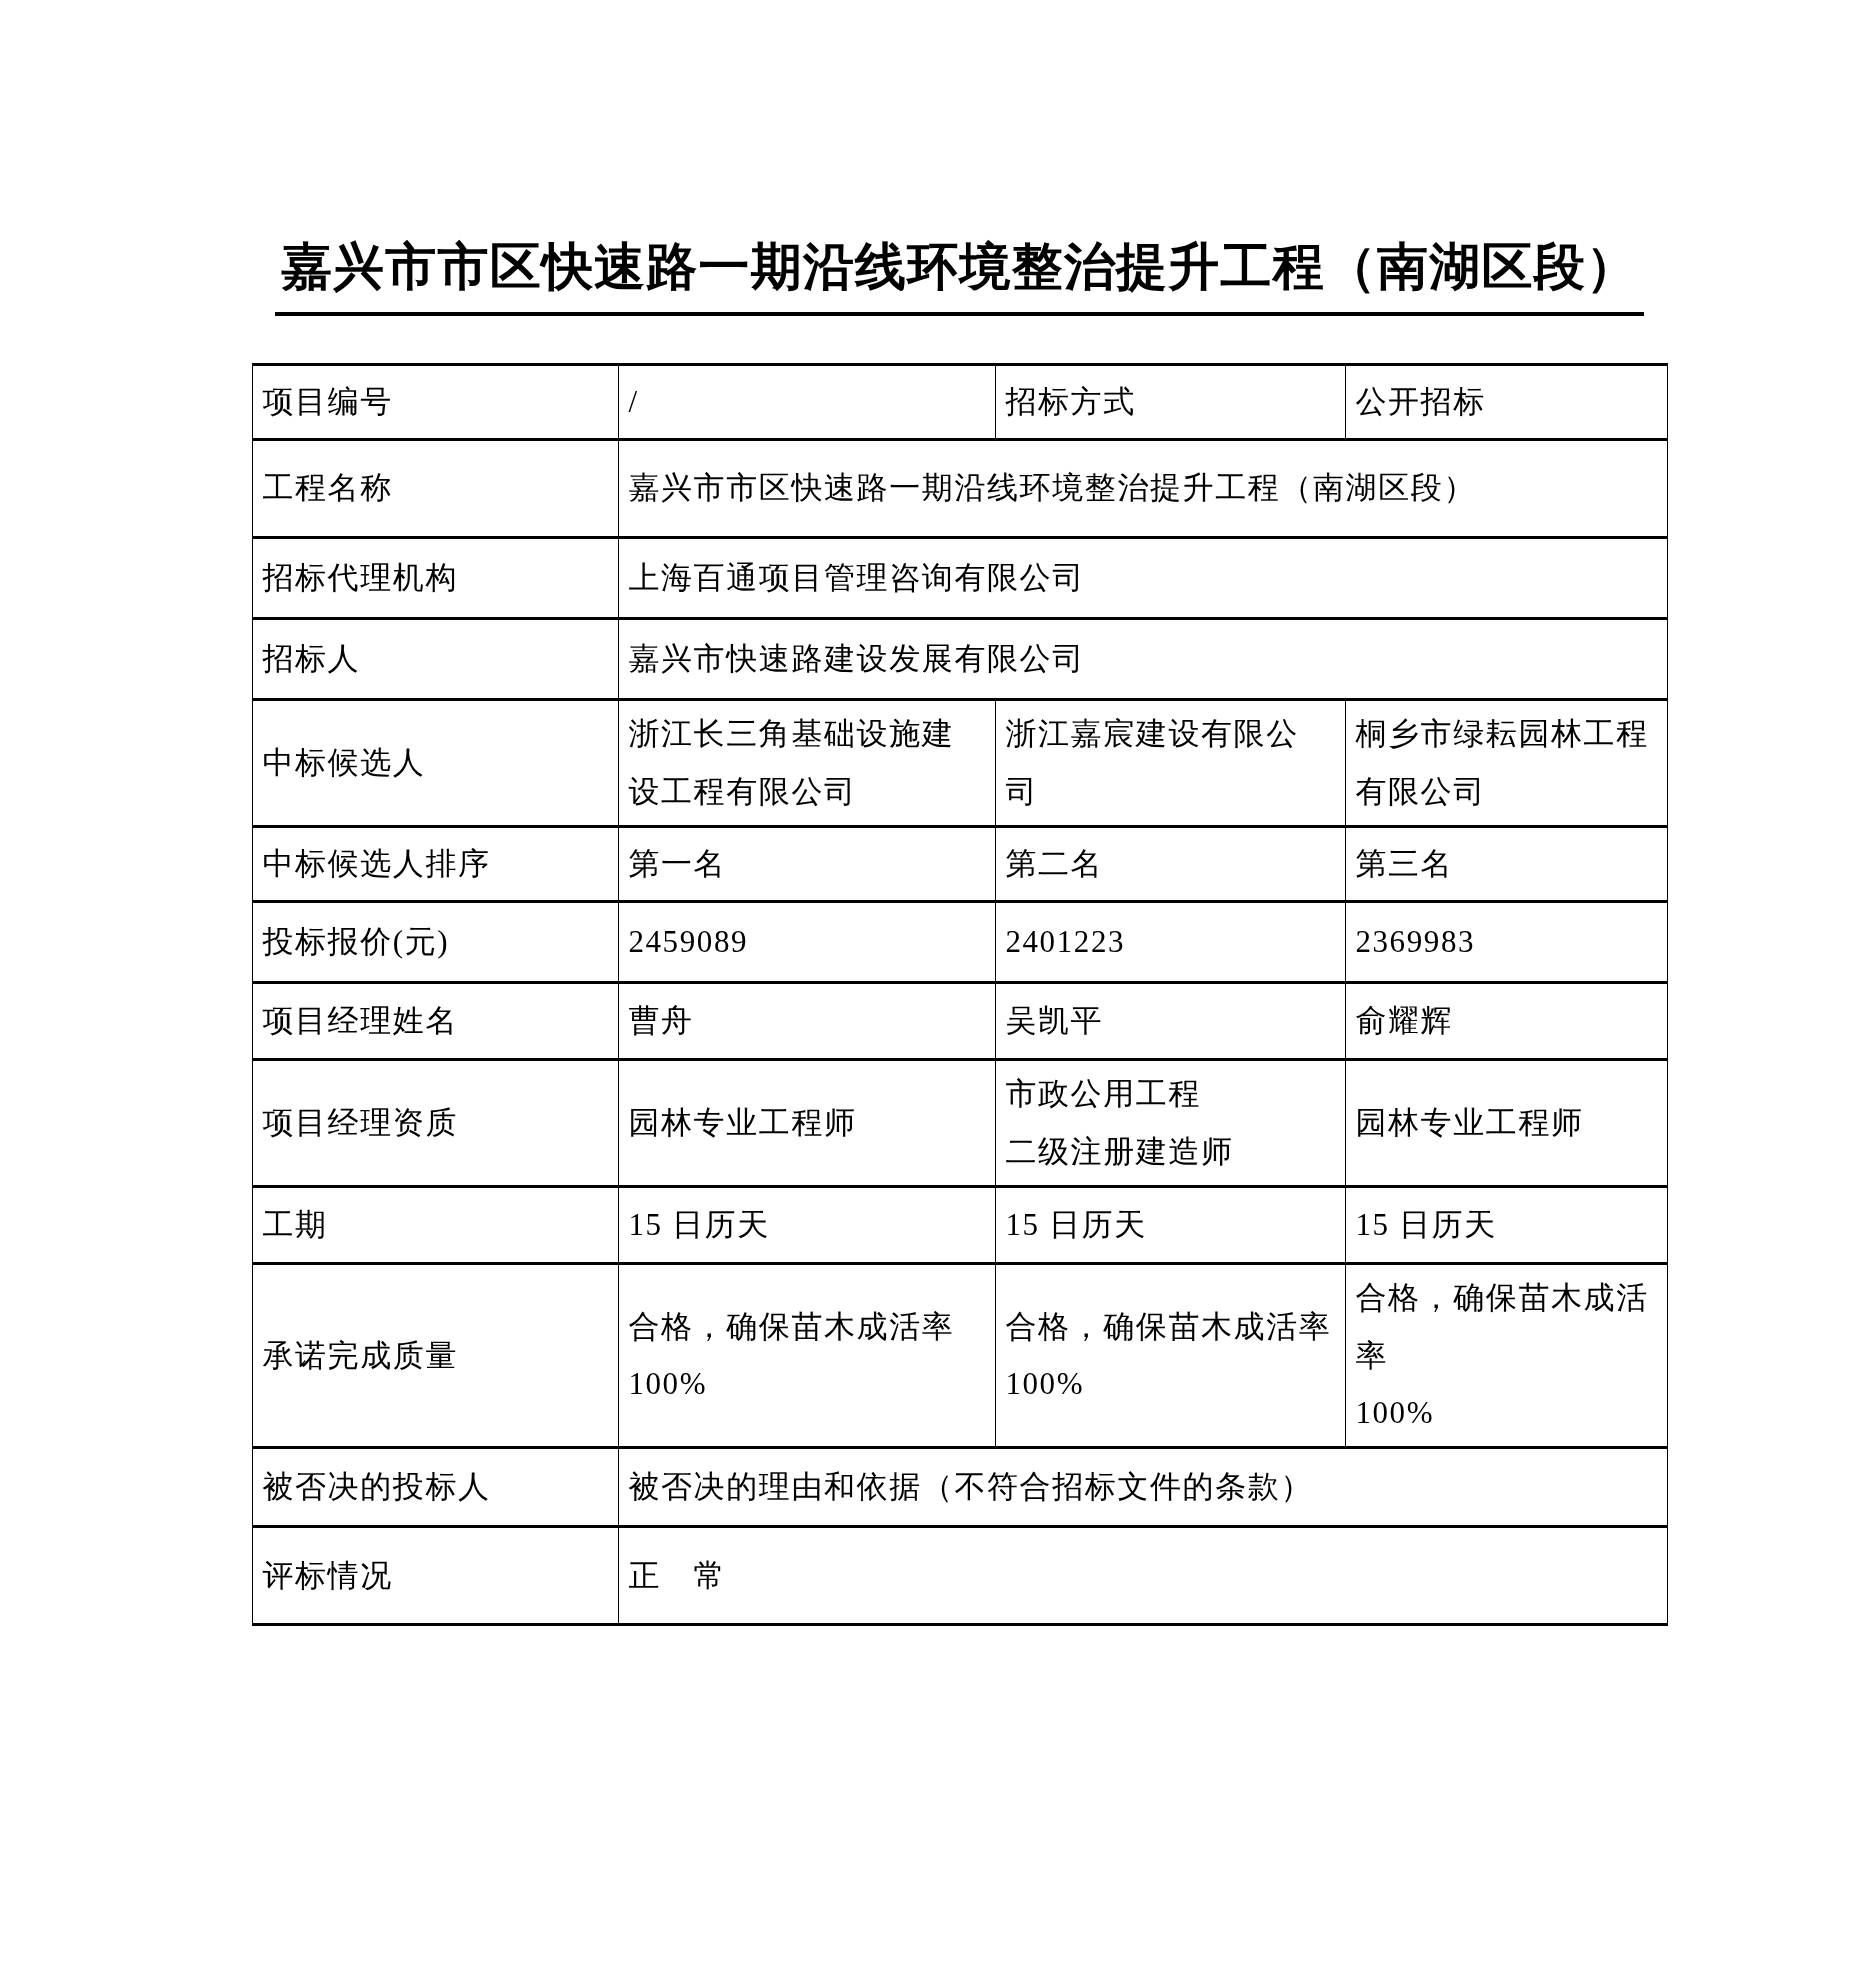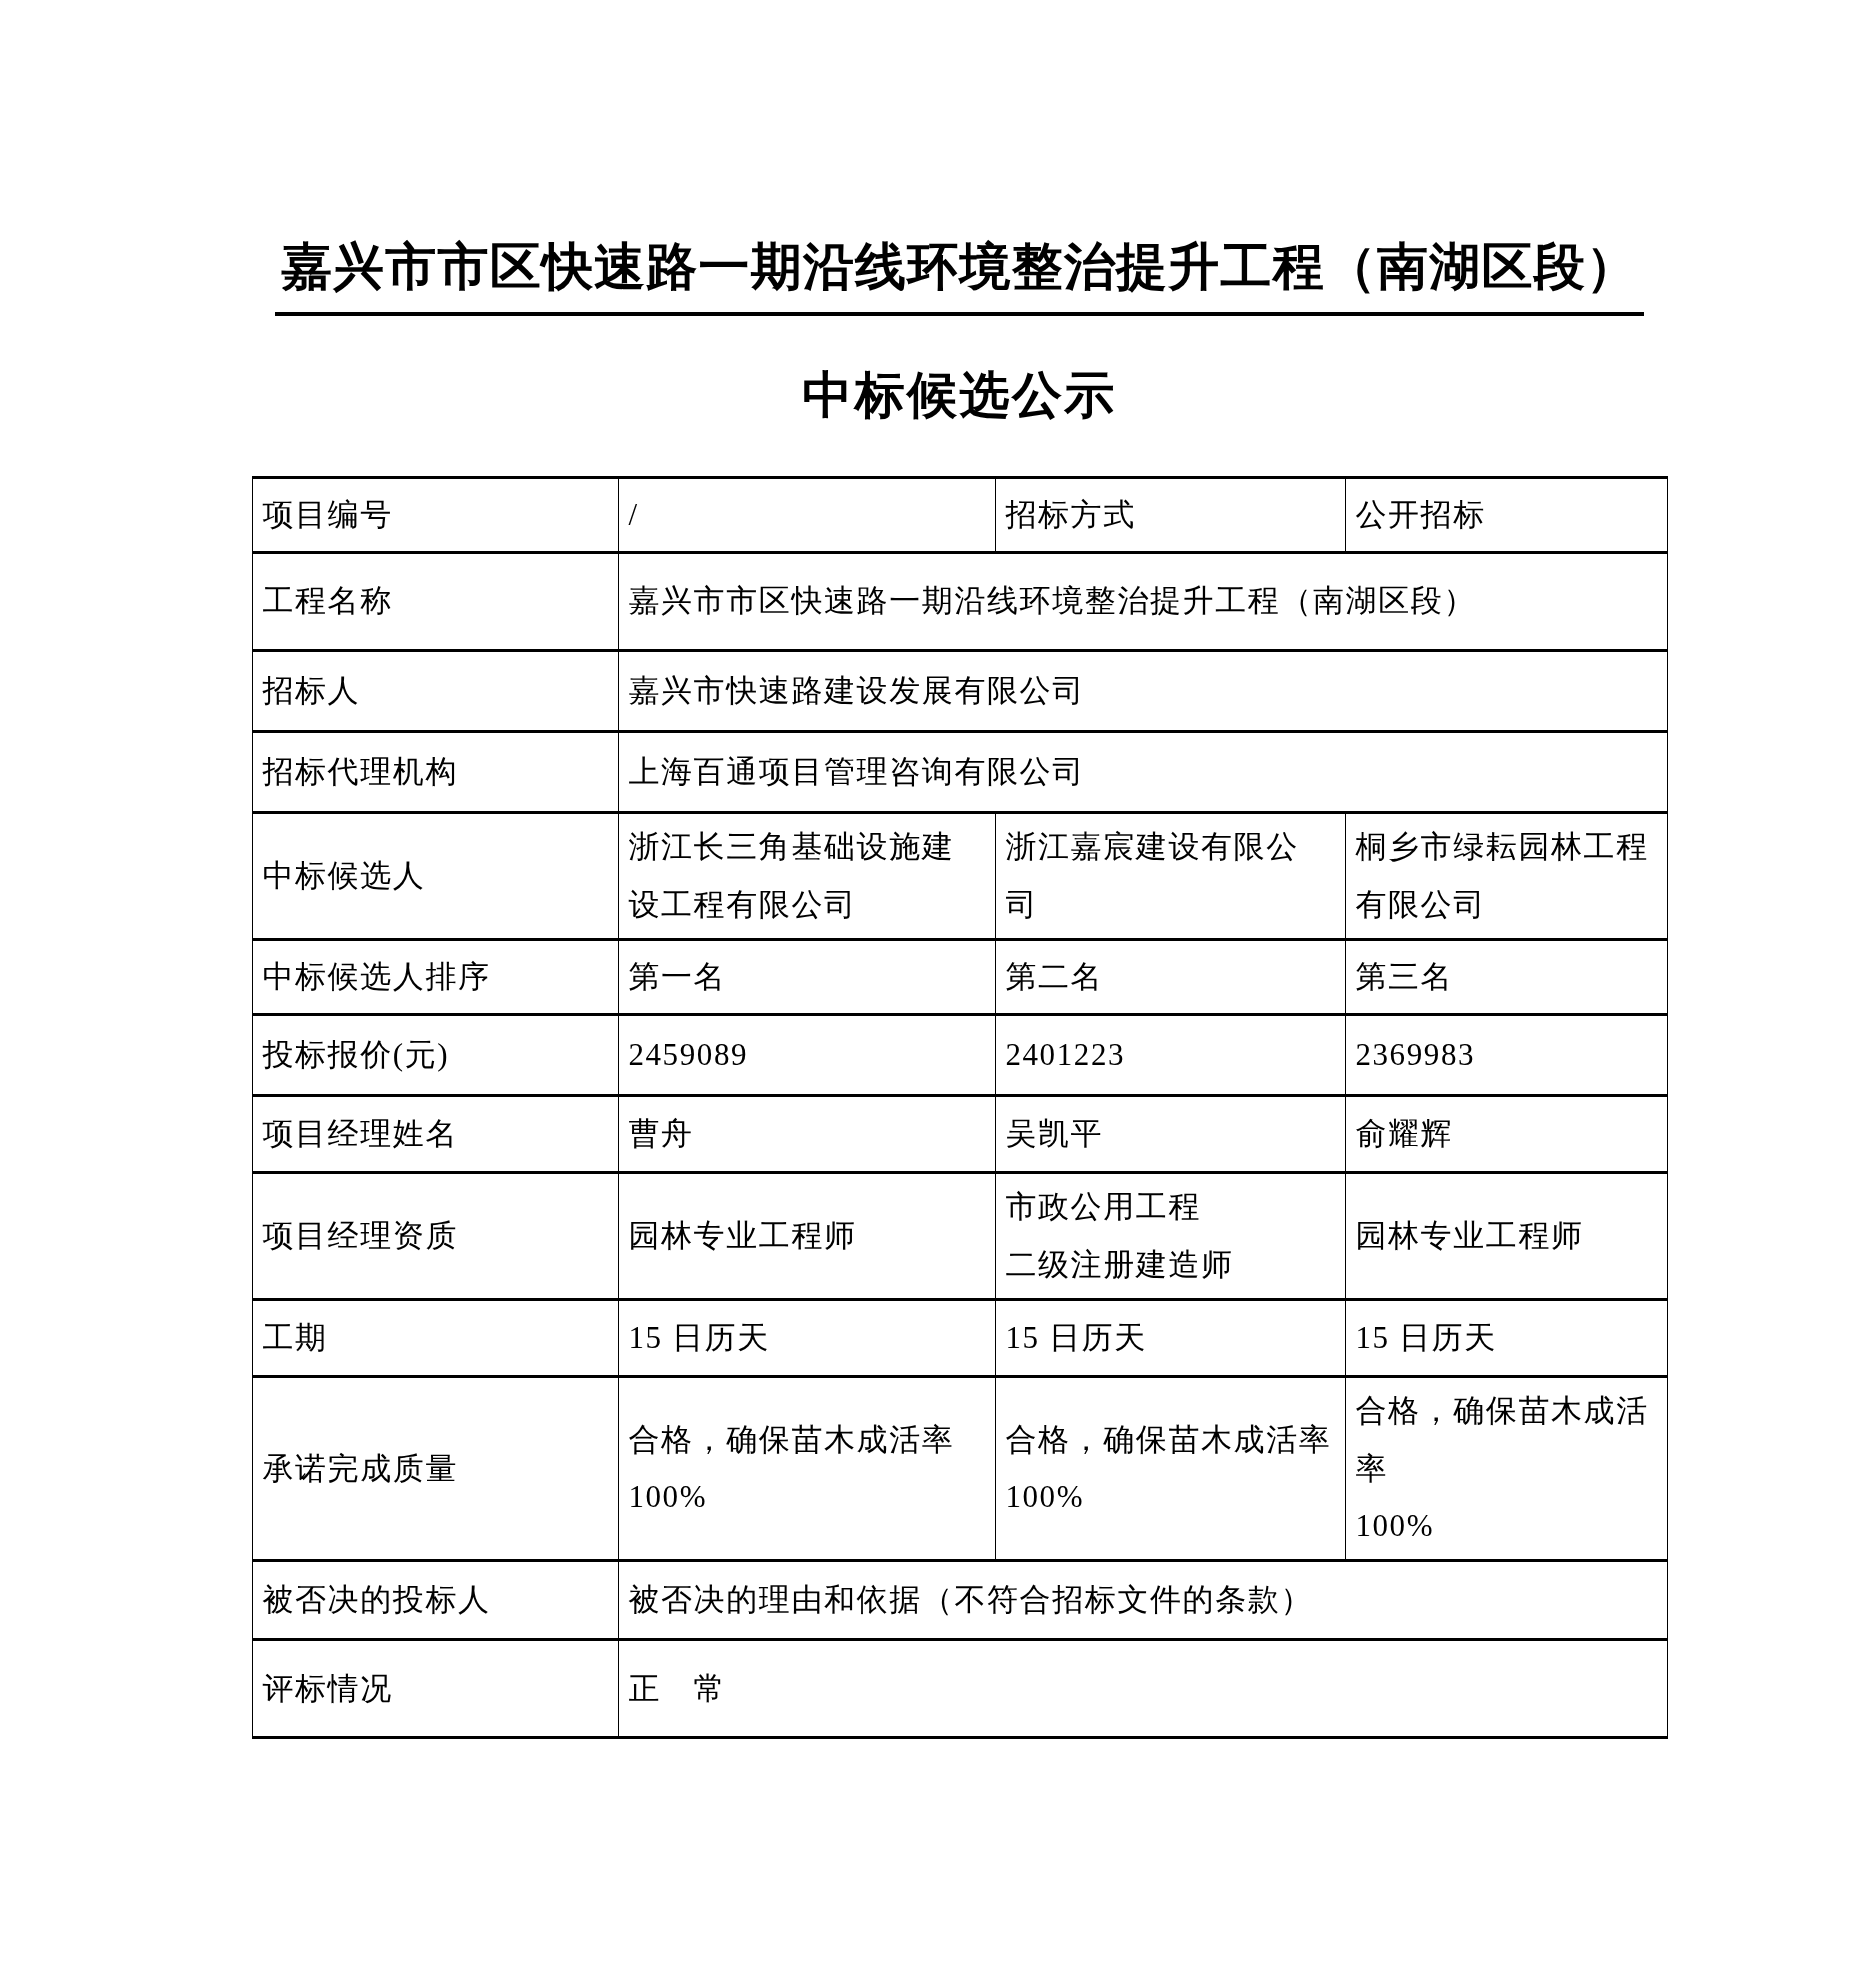--- a/index.html
+++ b/index.html
@@ -21,47 +21,46 @@
   }
   .h190{height:75px}.h195{height:77px}.h200{height:79px}.h205{height:81px}.h250{height:98px}.h280{height:110px}
 </style>
 </head>
 <body>
 
 <div class="doc">
 
   <div class="title"><span class="underline">嘉兴市市区快速路一期沿线环境整治提升工程（南湖区段）</span></div>
 
-  <div class="subtitle">中标候选公示</div>
 
   <table class="announce">
     <colgroup>
       <col style="width:366px">
         <col style="width:377px">
         <col style="width:350px">
         <col style="width:322px">
     </colgroup>
     <tbody>
       <tr class="h190">
         <td>项目编号</td>
         <td>/</td>
         <td>招标方式</td>
         <td>公开招标</td>
       </tr>
       <tr class="h250">
         <td>工程名称</td>
         <td colspan="3">嘉兴市市区快速路一期沿线环境整治提升工程（南湖区段）</td>
       </tr>
       <tr class="h205">
+        <td>招标代理机构</td>
+        <td colspan="3">上海百通项目管理咨询有限公司</td>
+      </tr>
+      <tr class="h205">
         <td>招标人</td>
         <td colspan="3">嘉兴市快速路建设发展有限公司</td>
-      </tr>
-      <tr class="h205">
-        <td>招标代理机构</td>
-        <td colspan="3">上海百通项目管理咨询有限公司</td>
       </tr>
       <tr class="h280">
         <td>中标候选人</td>
         <td>浙江长三角基础设施建
 设工程有限公司</td>
         <td>浙江嘉宸建设有限公
 司</td>
         <td>桐乡市绿耘园林工程
 有限公司</td>
       </tr>

